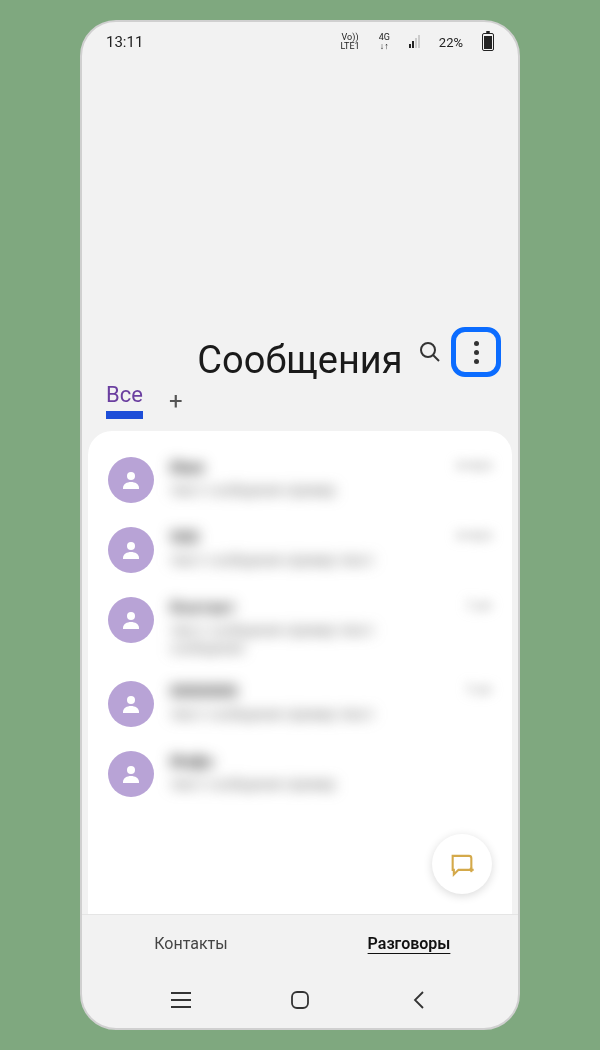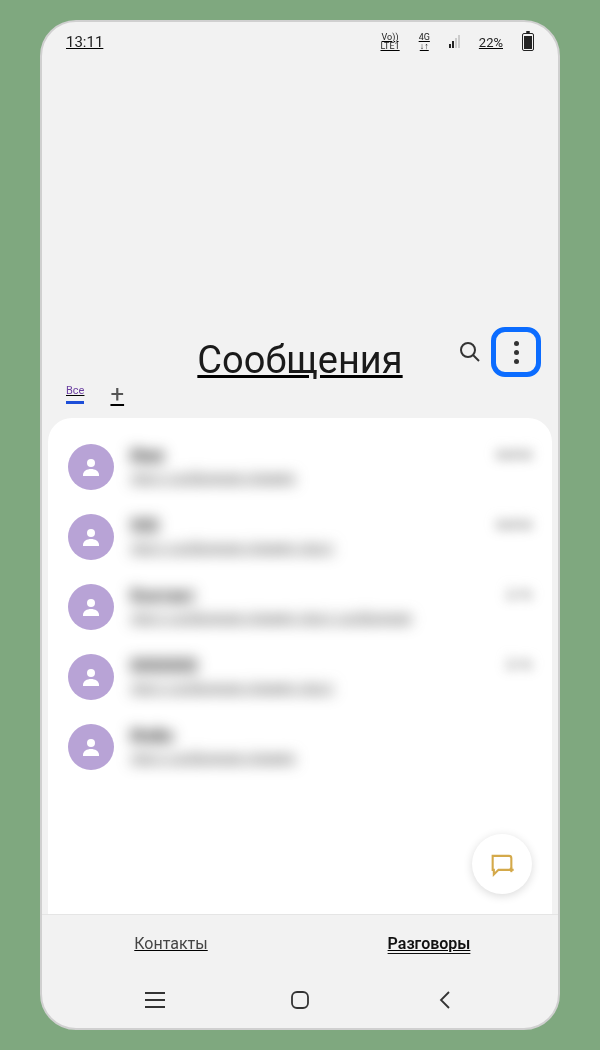--- a/index.html
+++ b/index.html
@@ -6,30 +6,29 @@
     body {
       font-family: -apple-system, BlinkMacSystemFont, 'Segoe UI', Roboto, sans-serif;
       background: #7fa87f;
       display: flex;
       justify-content: center;
       align-items: center;
       height: 1050px;
       width: 600px;
     }
     .phone {
-      width: 520px;
+      width: 440px;
       height: 1010px;
       background: #f2f2f2;
       border-radius: 36px;
       border: 2px solid #d0d0d0;
       overflow: hidden;
       position: relative;
       display: flex;
       flex-direction: column;
-      text-decoration: underline;
     }
     .status-bar {
       height: 40px;
       display: flex;
       justify-content: space-between;
       align-items: center;
       padding: 0 24px;
       font-size: 15px;
       color: #222;
     }
@@ -131,22 +130,22 @@
       border-radius: 50%;
     }
     .tabs-top {
       display: flex;
       align-items: center;
       gap: 26px;
       padding: 0 24px 12px 24px;
     }
     .tab-all {
       color: #6b3fa0;
-      font-size: 11px;
-      border-bottom: 3px solid #1d4ed8;
+      font-size: 22px;
+      border-bottom: 8px solid #1d4ed8;
       padding-bottom: 4px;
       cursor: pointer;
     }
     .tab-add {
       font-size: 24px;
       color: #555;
       cursor: pointer;
       line-height: 1;
     }
     .list-container {

